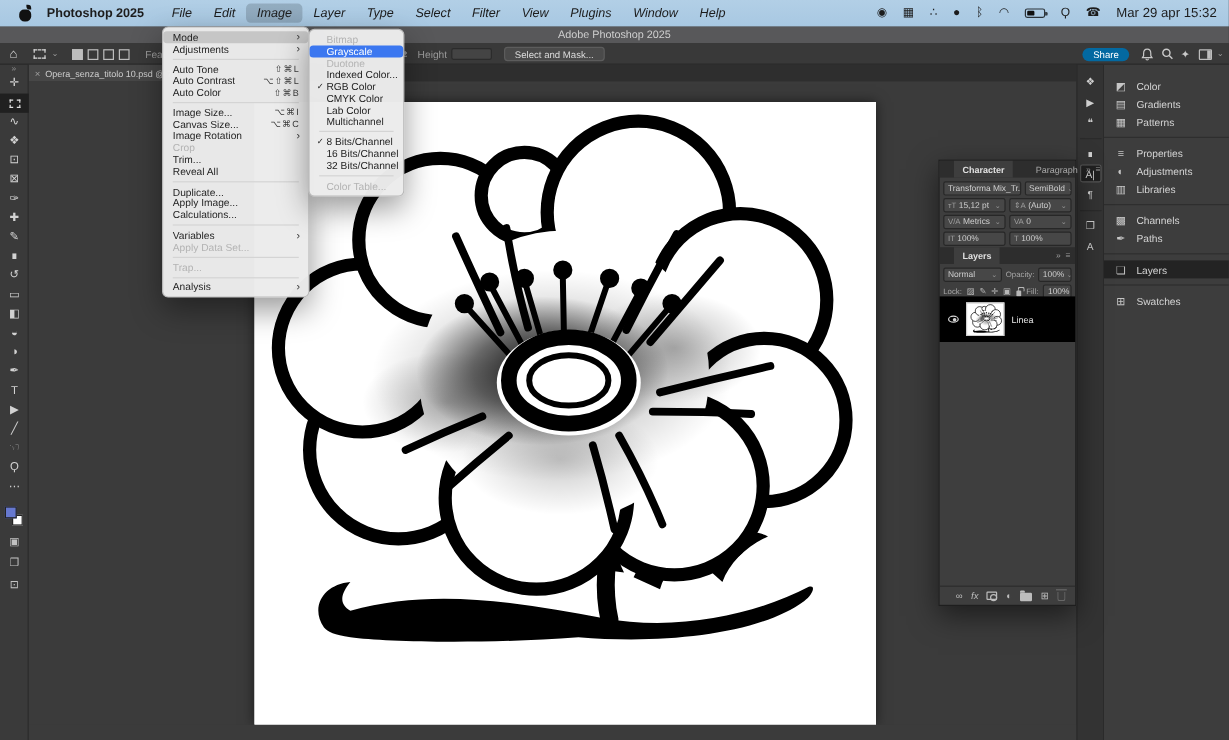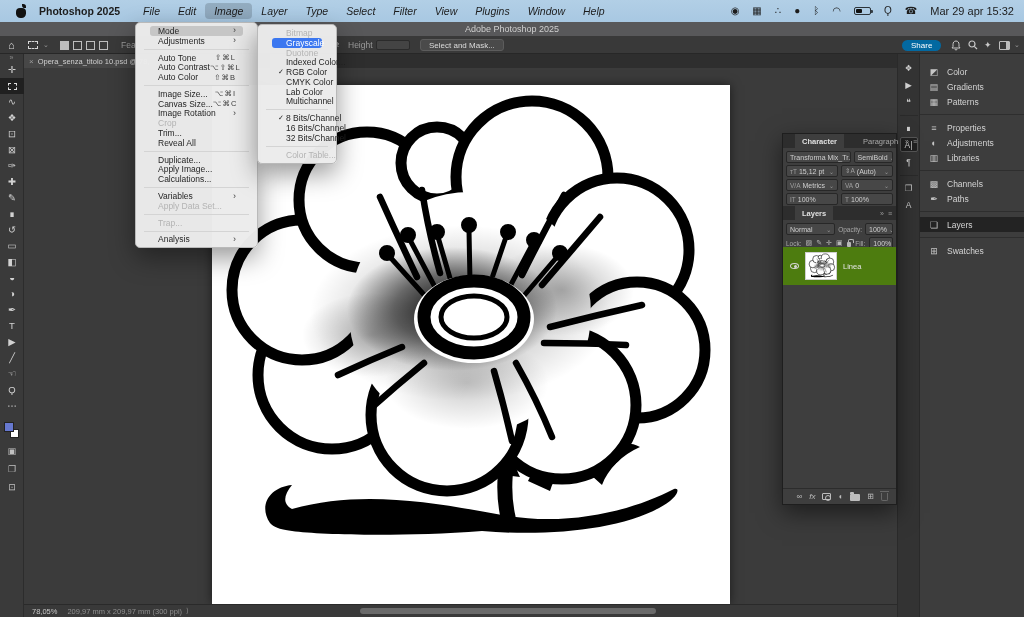--- a/index.html
+++ b/index.html
@@ -109,42 +109,42 @@
   .fp-row { position:absolute; left:3px; right:3px; height:12px; display:flex; gap:3px; }
   .fbox { background:#474747; border:1px solid #272727; border-radius:2px; display:flex; align-items:center;
     padding:0 3px; gap:2px; height:12px; overflow:hidden; white-space:nowrap; }
   .fbox .chev { margin-left:auto; color:#9a9a9a; font-size:6px; }
   .ficon { color:#9f9f9f; font-size:6.5px; flex:none; }
   .lp-header { position:absolute; left:0; top:72px; right:0; height:14px; background:#2d2d2d; display:flex; }
   .lock-ic { font-size:7px; color:#b8b8b8; }
   .lockpad { position:relative; width:6px; height:5px; background:#b8b8b8; border-radius:1px; margin-top:3px; }
   .lockpad::before { content:""; position:absolute; left:1px; top:-3px; width:4px; height:3px;
     border:1px solid #b8b8b8; border-bottom:none; border-radius:2px 2px 0 0; }
-  .layer-row { position:absolute; left:0; right:0; top:113px; height:38px; background:#4d7c0f;
+  .layer-row { position:absolute; left:0; right:0; top:113px; height:38px; background:#000000;
     display:flex; align-items:center; gap:6px; color:#e6e6e6; font-size:7.5px; }
   .eye { width:9px; height:6px; border:1px solid #d6d6d6; border-radius:50%; position:relative; margin-left:7px; }
   .eye::before { content:""; position:absolute; left:2.5px; top:1px; width:3px; height:3px; background:#d6d6d6; border-radius:50%; }
   .layer-thumb { width:32px; height:28px; background:#fff; border:1px solid #cfcfcf; overflow:hidden; flex:none; }
   .layer-thumb svg { display:block; width:32px; height:28px; }
   .lp-bottom { position:absolute; left:0; right:0; top:354px; height:16px; border-top:1px solid #2c2c2c;
     display:flex; align-items:center; justify-content:flex-end; gap:7px; padding-right:8px; color:#bdbdbd; font-size:8px; }
   .lb-ic { line-height:1; font-size:8px; }
   .lb-mask { width:9px; height:7px; border:1px solid #bdbdbd; border-radius:1px; position:relative; }
   .lb-mask::before { content:""; position:absolute; left:2px; top:1px; width:4px; height:4px; border:1px solid #bdbdbd; border-radius:50%; }
   .lb-folder { width:10px; height:7px; background:#bdbdbd; border-radius:1px; position:relative; margin-top:2px; }
   .lb-folder::before { content:""; position:absolute; left:0; top:-2px; width:4px; height:2px; background:#bdbdbd; border-radius:1px 1px 0 0; }
   .lb-trash { width:7px; height:8px; border:1px solid #8a8a8a; border-top:none; border-radius:0 0 2px 2px; position:relative; opacity:.55; }
   .lb-trash::before { content:""; position:absolute; left:-2px; top:-2px; width:9px; height:1px; background:#8a8a8a; }
 
   
   .menu { position:absolute; background:rgba(236,236,236,0.98); border:1px solid #b9b9b9; border-radius:5px;
     box-shadow:0 10px 26px rgba(0,0,0,.4); padding:3px 0; font-size:8.5px; color:#1f1f1f; z-index:50; }
   .image-menu { left:135px; top:22px; width:123px; }
   .mode-menu { left:257px; top:24px; width:80px; z-index:51; }
-  .mi { display:flex; align-items:center; height:9.8px; padding:0 7px 0 6px; border-radius:3px; margin:0 14px; }
+  .mi { display:flex; align-items:center; height:9.8px; padding:0 7px 0 6px; border-radius:3px; margin:0 0; }
   .mi-check { width:8px; flex:none; font-size:7px; }
   .image-menu .mi-check { width:2px; }
   .mi-label { white-space:nowrap; }
   .mi-shortcut { margin-left:auto; color:#3a3a3a; letter-spacing:1px; font-size:7.5px; }
   .mi-arrow { margin-left:auto; color:#3a3a3a; font-size:9px; line-height:1; }
   .mi-shortcut:empty, .mi-arrow:empty { display:none; }
   .mi.disabled { color:#b3b3b3; }
   .mi.hl-gray { background:#c6c6c6; }
   .mi.hl-blue { background:#3b77f0; color:#fff; }
   .mi.separator { height:1px; background:#d4d4d4; margin:3px 8px; padding:0; border-radius:0; }
@@ -387,26 +387,20 @@
       <span>Opera_senza_titolo 10.psd @ 78,</span>
     </div>
   </div>
   <div class="canvasarea">
     <div class="canvas">
       <svg viewBox="0 0 518 519">
           <use href="#flower-art"></use>
         </svg>
     </div>
   </div>
-  <div class="statusbar">
-    <span class="status-zoom">78,05%</span>
-    <span class="status-dims">209,97 mm x 209,97 mm (300 ppi)</span>
-    <span class="status-chev">⟩</span>
-    <span class="hthumb"></span>
-  </div>
 </div>
 
 <div class="iconstrip">
 
 <span class="is-item">❖</span>
     <span class="is-item">▶</span>
     <span class="is-item">❝</span>
     <span class="is-item separator"></span>
     <span class="is-item">∎</span>
     <span class="is-item active">A|</span>

